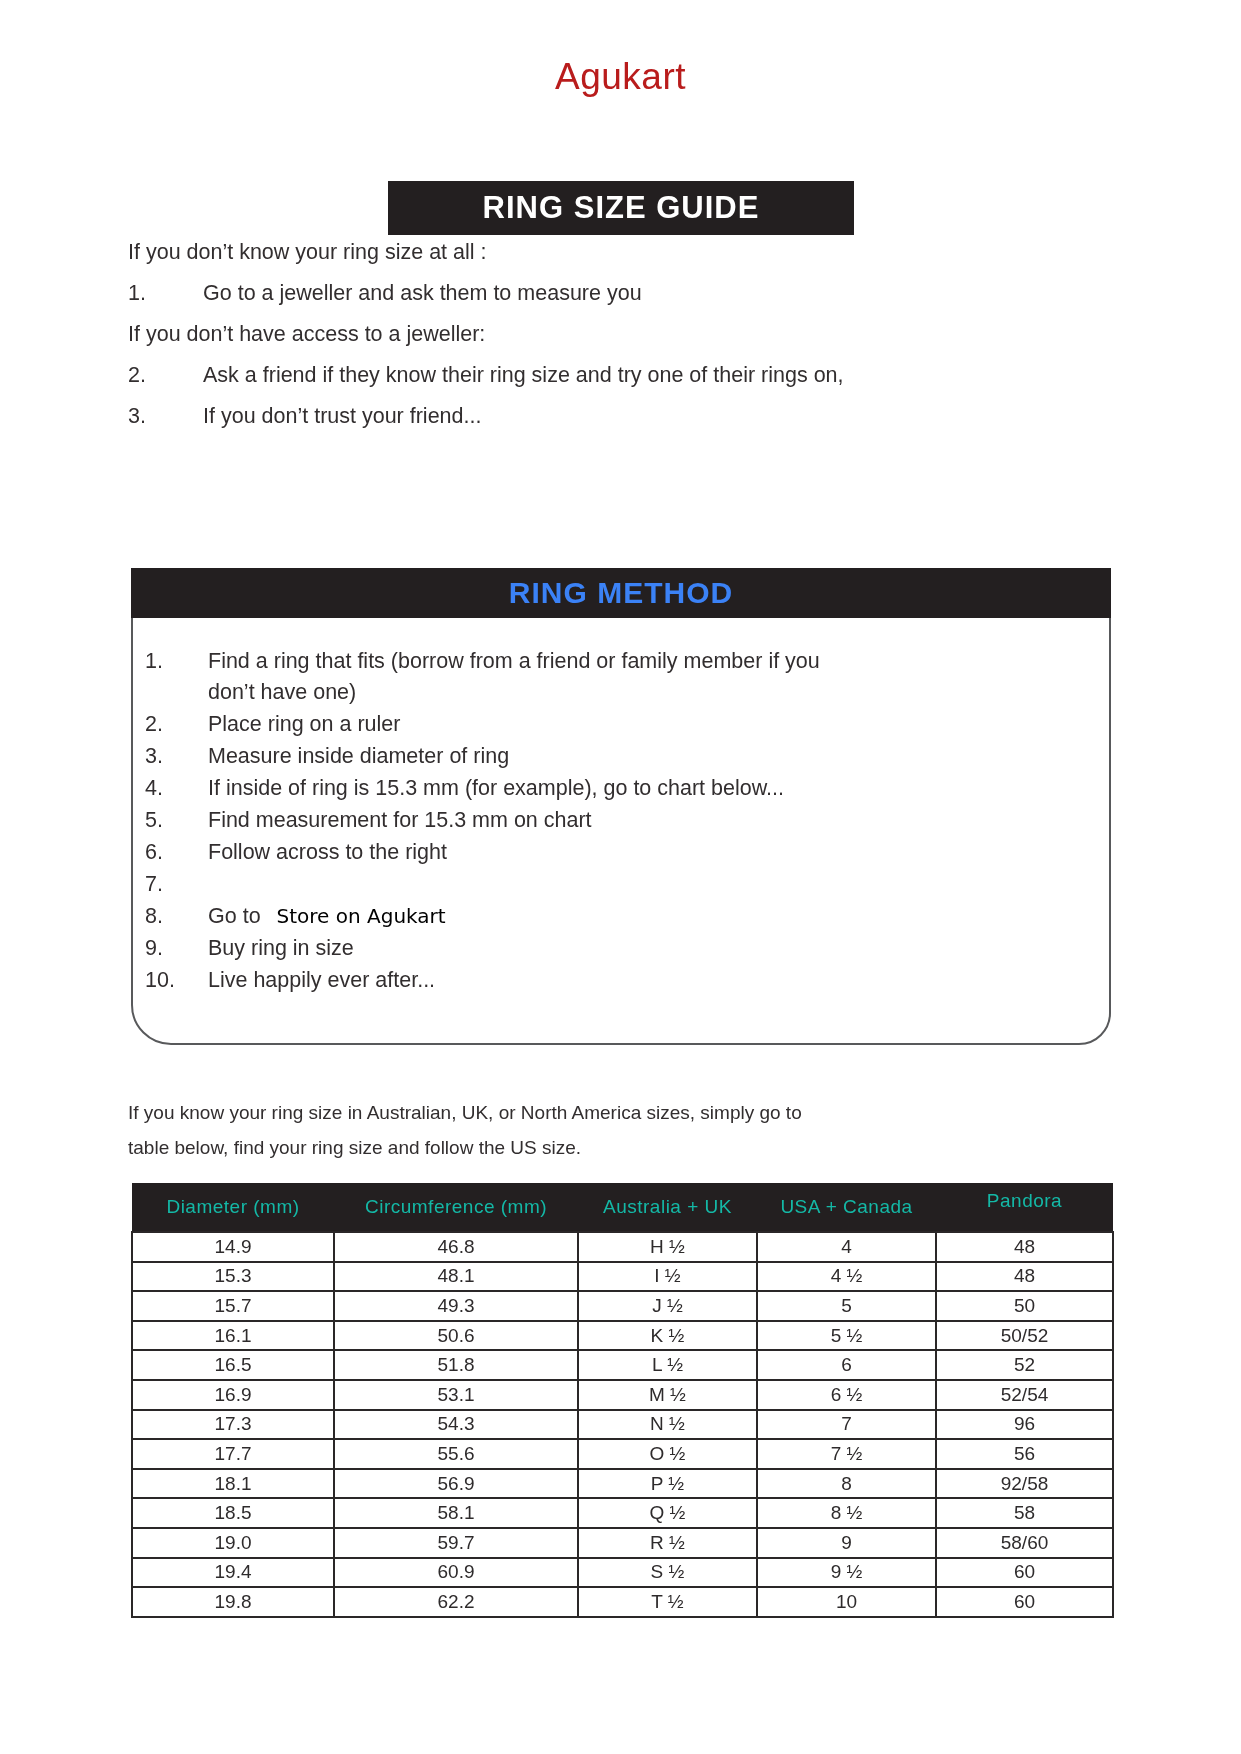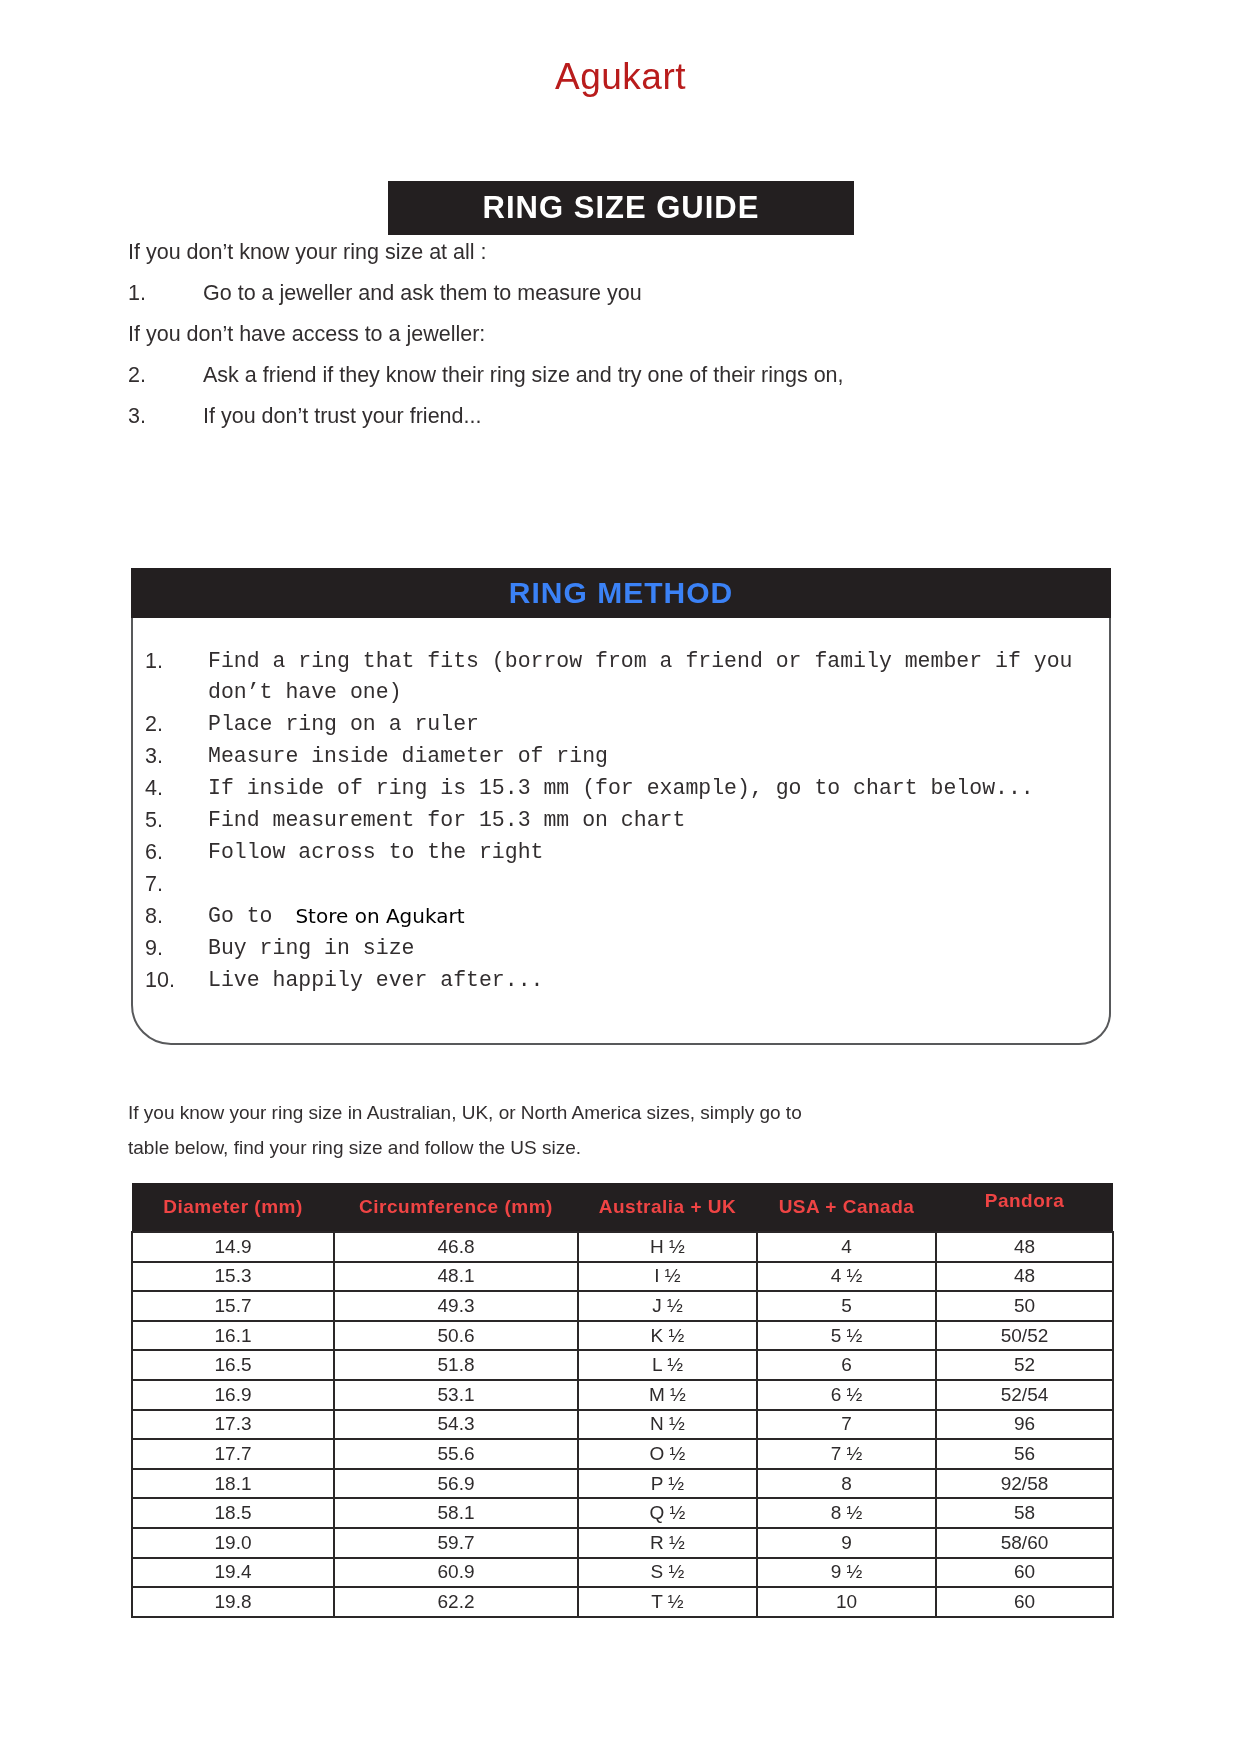--- a/index.html
+++ b/index.html
@@ -30,35 +30,35 @@
     position:absolute; top:568px; left:131px; width:980px; height:50px;
     background:var(--banner-bg); color:#3b82f6; display:flex; align-items:center;
     justify-content:center; font-size:30px; font-weight:bold; letter-spacing:1px;
   }
   .method-list {
     position:absolute; top:646px; left:145px; width:940px; list-style:none;
     font-size:21.5px; line-height:31px;
   }
   .method-list li { display:flex; margin-bottom:1px; }
   .method-list .num-col { display:inline-block; width:63px; flex:0 0 63px; }
-  .method-list .step-text { white-space:pre-wrap;font-family:Liberation Mono, monospace; }
+  .method-list .step-text { white-space:pre-wrap; }
   .store-link {
     font-family:"DejaVu Sans", sans-serif; font-size:20px; color:#000000;
     margin-left:10px; letter-spacing:0;
   }
   .table-intro {
     position:absolute; top:1095px; left:128px; width:960px;
     font-size:19px; line-height:35px; white-space:pre-wrap;
   }
   table.size-table {
     position:absolute; top:1183px; left:131px; width:981px;
     border-collapse:collapse; table-layout:fixed; text-align:center;
   }
   table.size-table th {
-    background:var(--banner-bg); color:#ef4444; font-weight:bold;
+    background:var(--banner-bg); color:#14b8a6; font-weight:normal;
     font-size:19px; height:49px; letter-spacing:0.5px;
   }
   table.size-table th.pandora-offset { vertical-align:bottom; padding-bottom:19px; }
   table.size-table td {
     border:2px solid #2a2728; font-size:19px; height:29.6px; color:#2e2b2c;
   }
   col.c1{width:202px;} col.c2{width:244px;} col.c3{width:179px;} col.c4{width:179px;} col.c5{width:177px;}
 </style>
 </head>
 <body>

